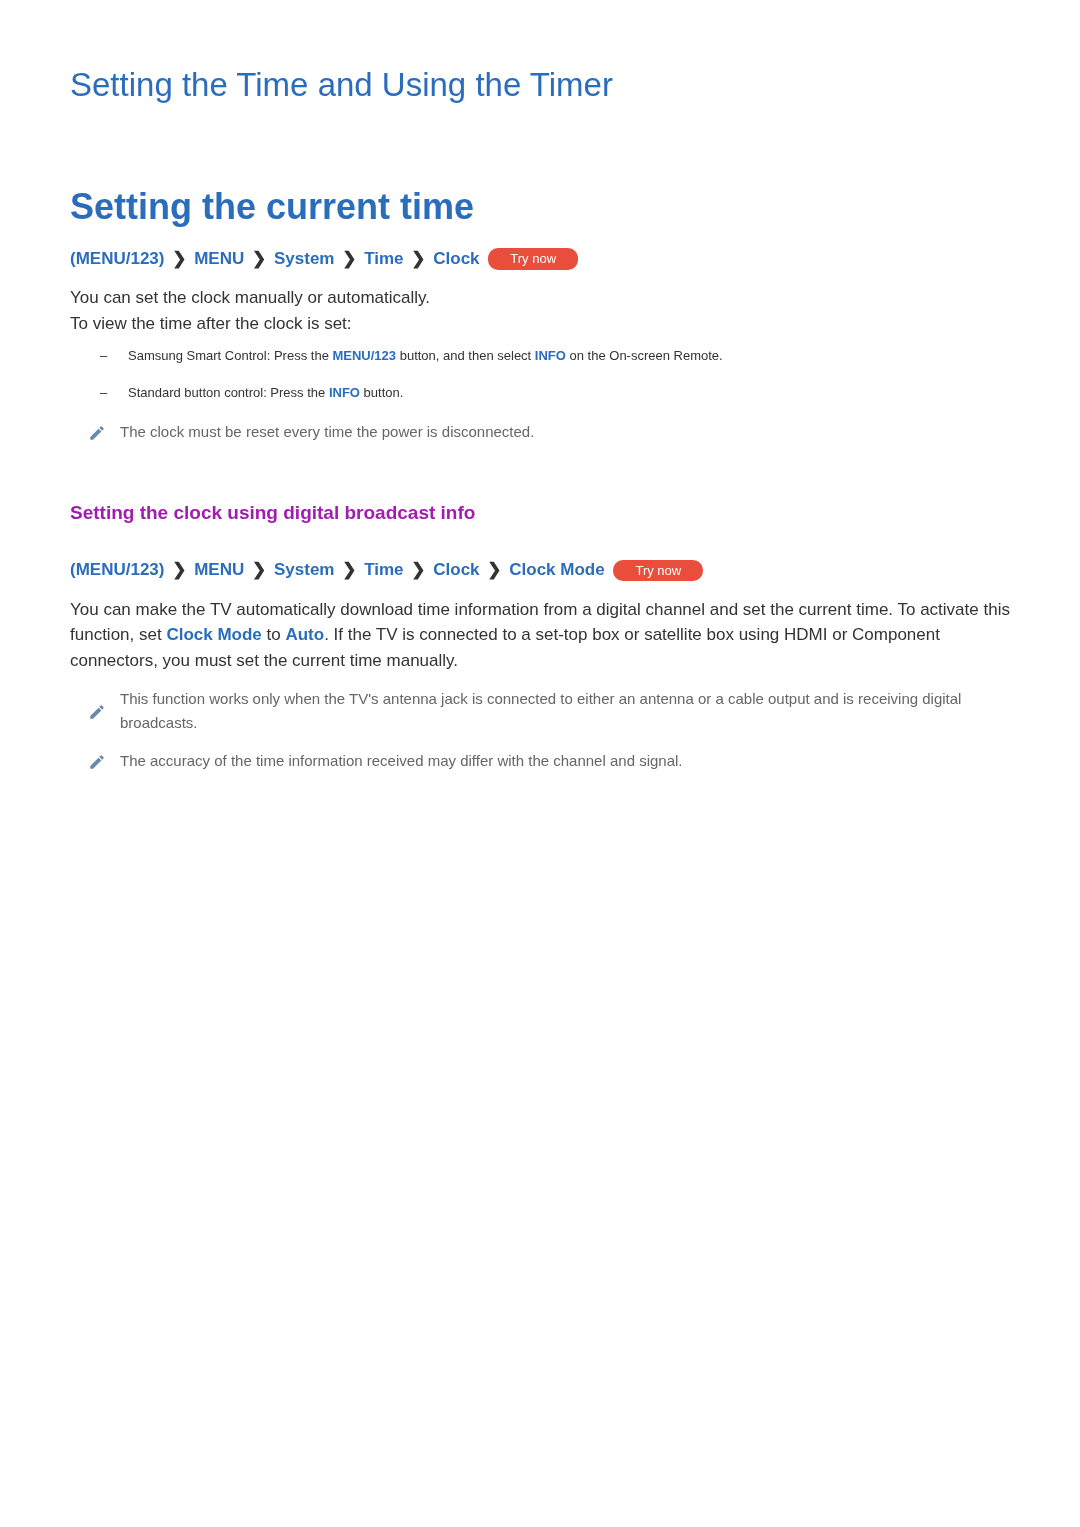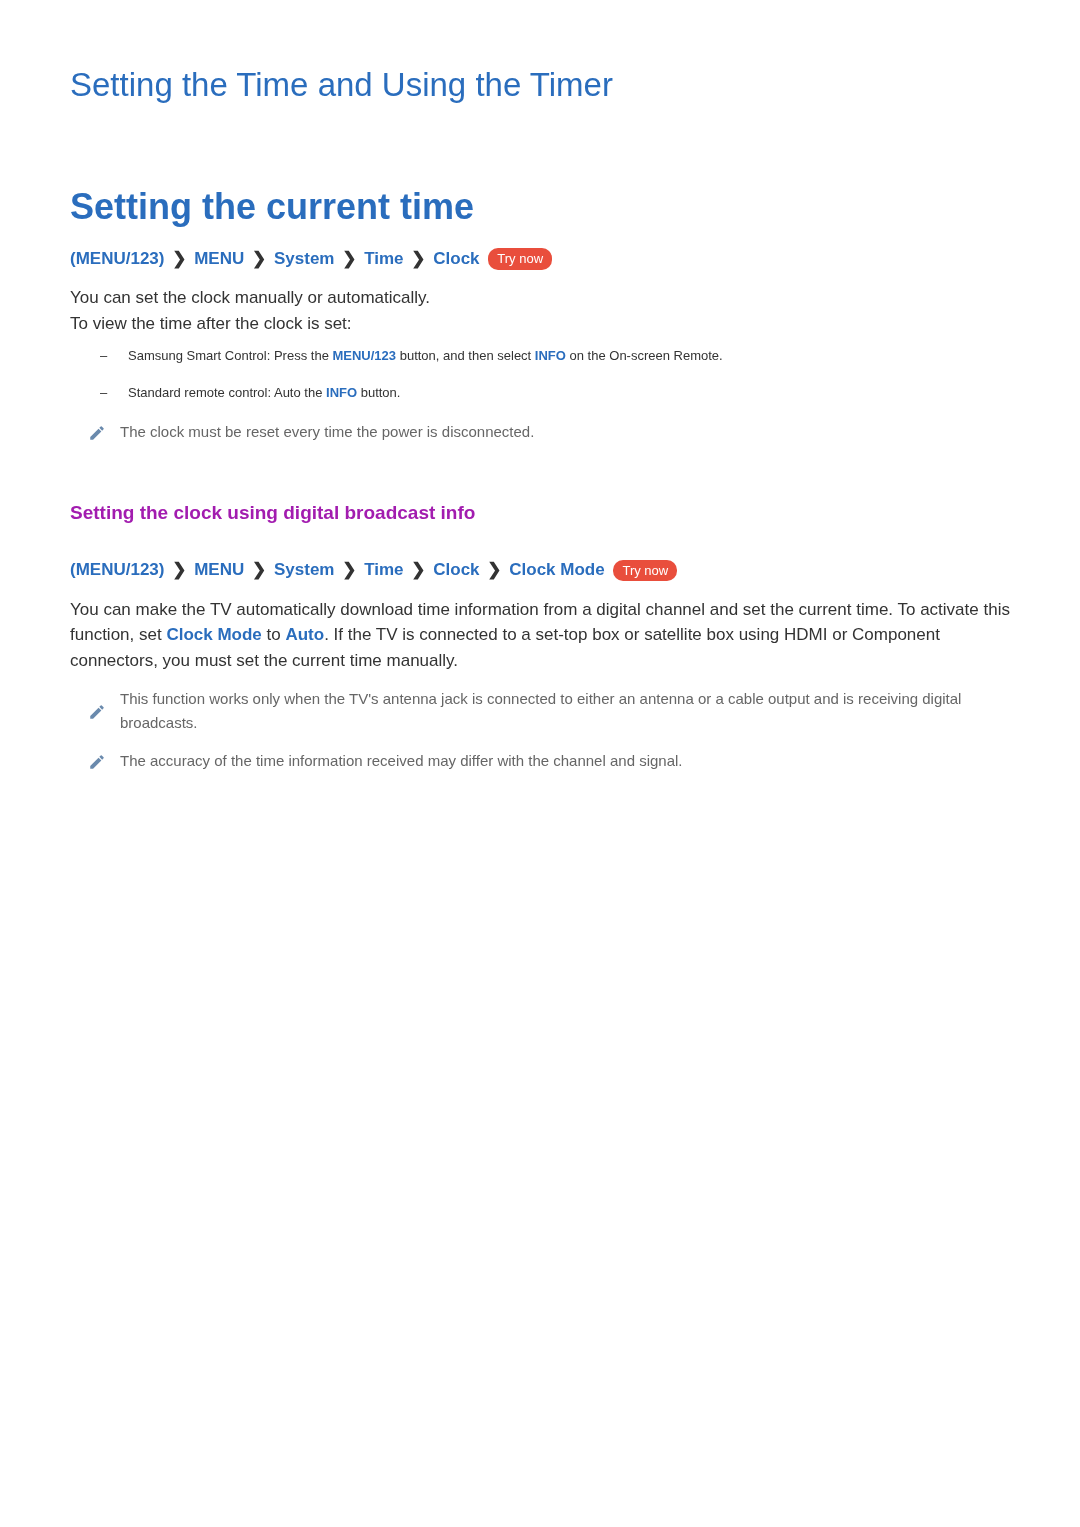--- a/index.html
+++ b/index.html
@@ -38,21 +38,21 @@
       font-weight: bold;
       margin: 0 3px;
     }
     .try-now {
       display: inline-block;
       background: #e94e3c;
       color: #fff;
       font-size: 13px;
       font-weight: normal;
       border-radius: 10px;
-      padding: 1px 9px;
+      padding: 1px 22px;
       margin-left: 4px;
       vertical-align: middle;
     }
     .body-text {
       font-size: 17px;
       color: #333;
       margin-bottom: 10px;
     }
     .bullet-list {
       list-style: none;
@@ -127,21 +127,21 @@
 </div>
 
 <p class="body-text section-gap">You can set the clock manually or automatically.</p>
 <p class="body-text">To view the time after the clock is set:</p>
 
 <ul class="bullet-list">
   <li>
     <span>Samsung Smart Control: Press the </span><span class="inline-blue">MENU/123</span><span> button, and then select </span><span class="inline-blue">INFO</span><span> on the On-screen Remote.</span>
   </li>
   <li>
-    <span>Standard remote control: Auto the </span><span class="inline-blue">INFO</span><span> button.</span>
+    <span>Standard button control: Press the </span><span class="inline-blue">INFO</span><span> button.</span>
   </li>
 </ul>
 
 <div class="note-row">
   <svg class="note-icon" viewBox="0 0 24 24">
       <path fill="#6a8aad" d="M3 17.25V21h3.75L17.81 9.94l-3.75-3.75L3 17.25zM20.71 7.04a1 1 0 0 0 0-1.41l-2.34-2.34a1 1 0 0 0-1.41 0l-1.83 1.83 3.75 3.75 1.83-1.83z"></path>
     </svg>
   <span class="note-text">The clock must be reset every time the power is disconnected.</span>
 </div>
 

